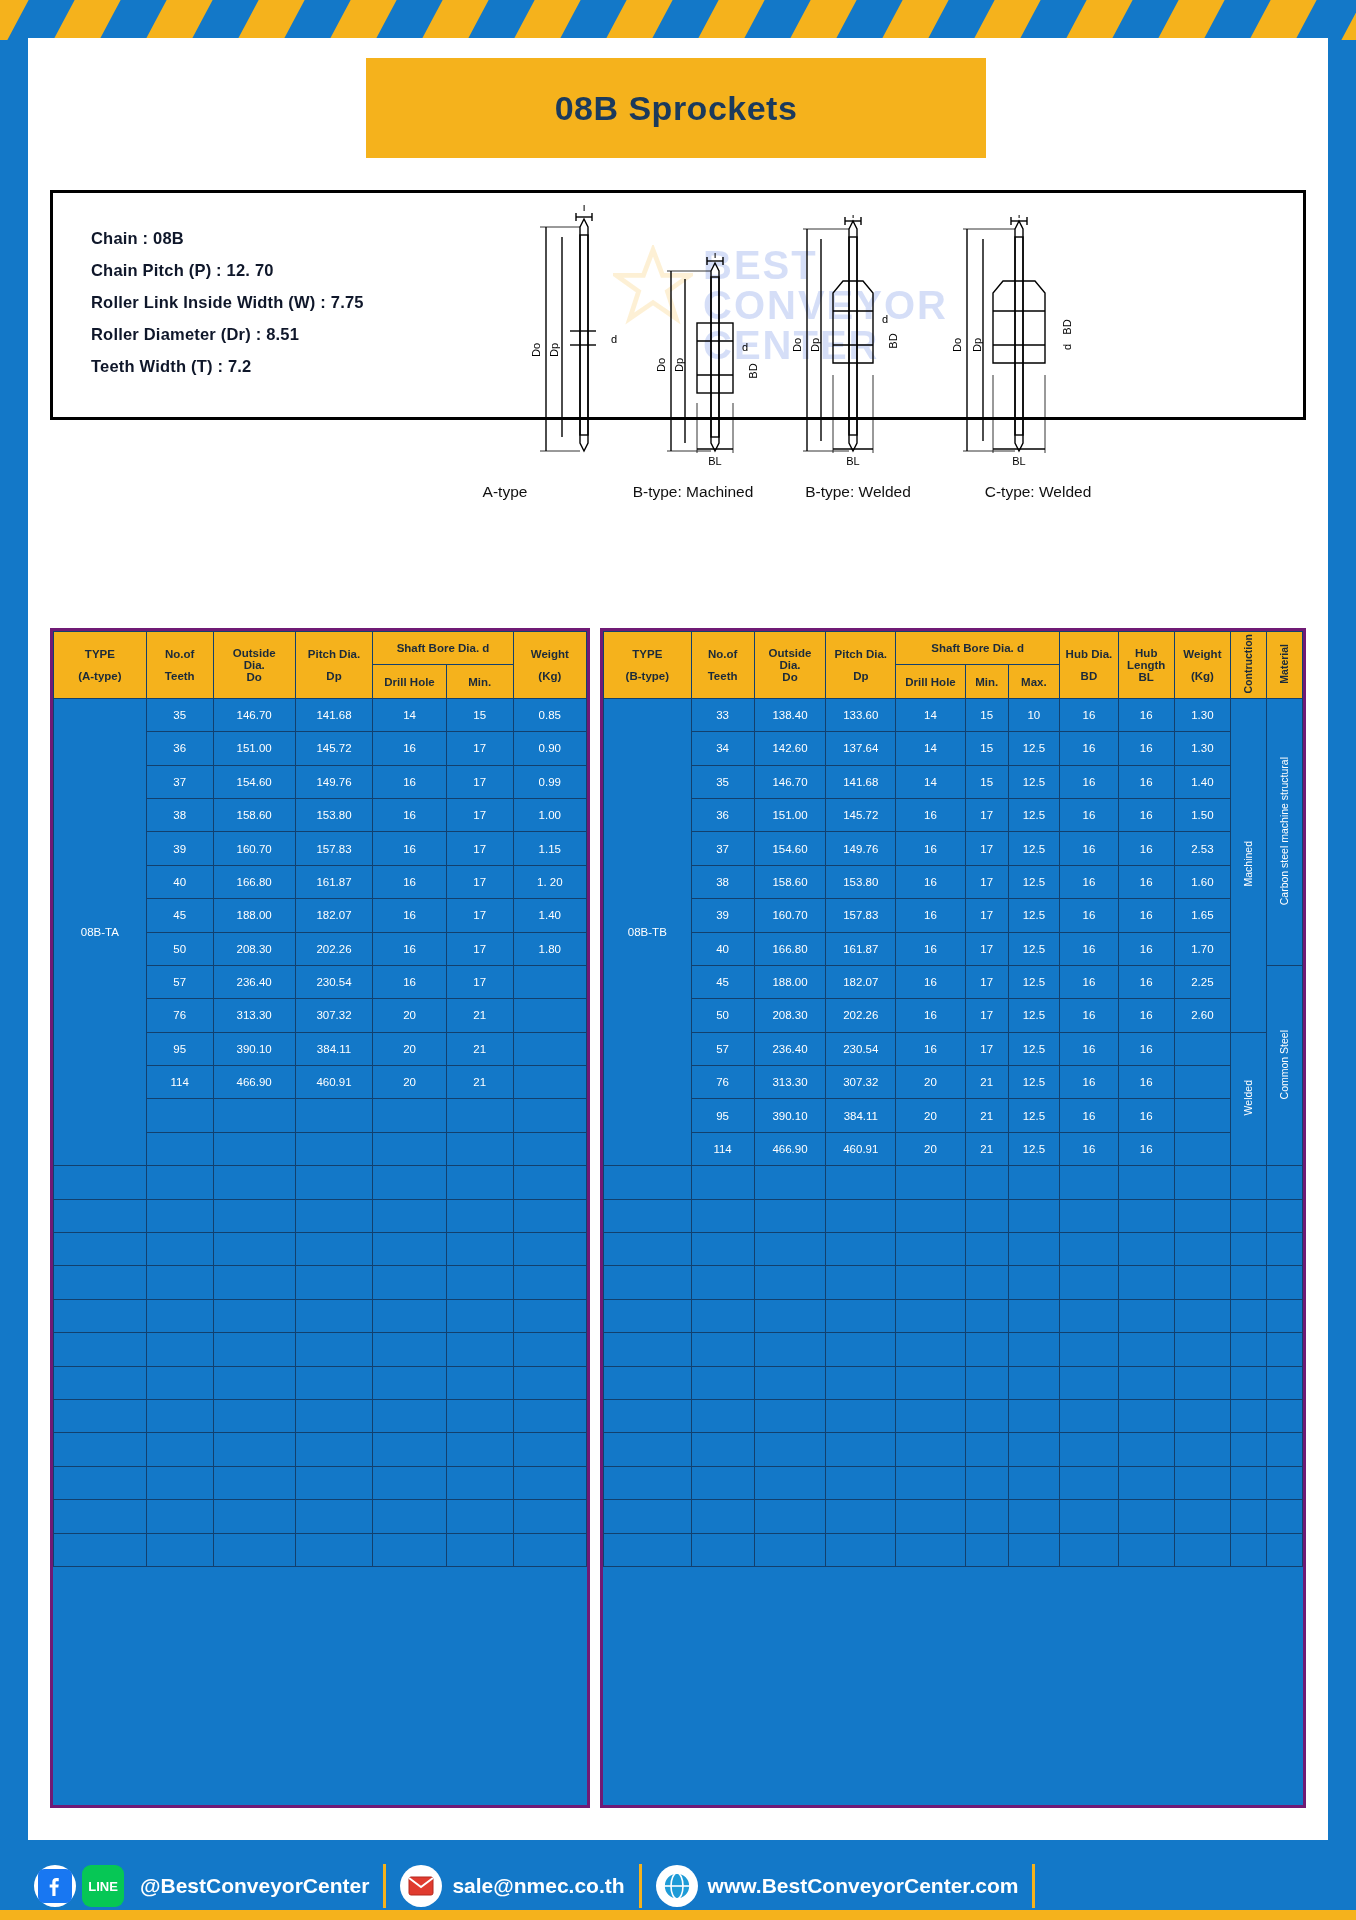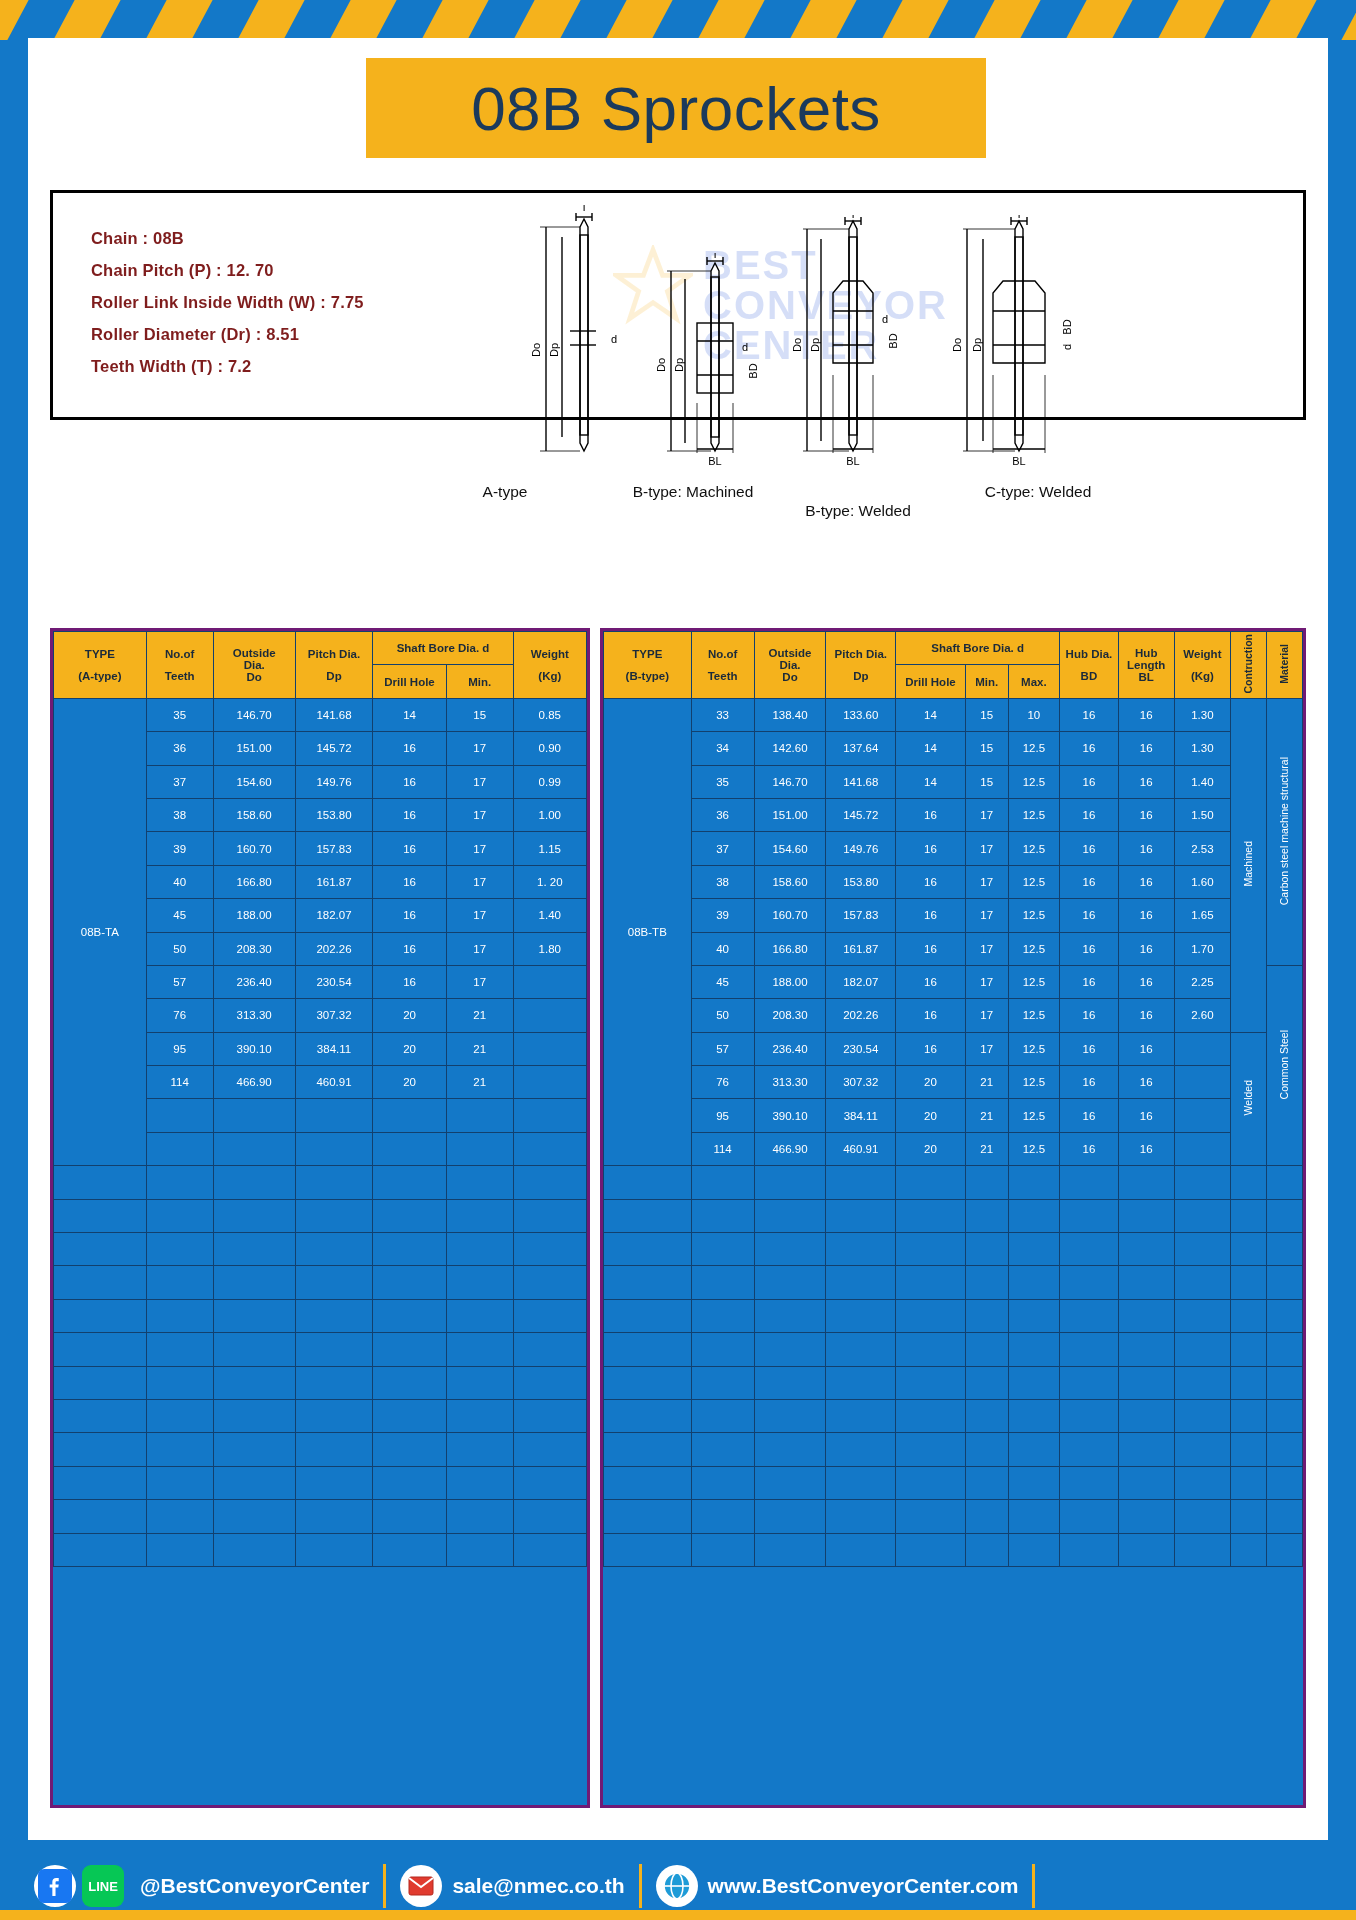--- a/index.html
+++ b/index.html
@@ -21,30 +21,30 @@
     left:28px; top:38px;
     width:1300px; height:1802px;
     background:#ffffff;
   }
   
   .title-band {
     position:absolute; left:338px; top:20px; width:620px; height:100px;
     background:#f5b21c; display:flex; align-items:center; justify-content:center;
   }
   .title-band span {
-    font-size:62px; font-weight:normal; color:#1b3a5c; letter-spacing:0.5px;
+    font-size:34px; font-weight:bold; color:#1b3a5c; letter-spacing:0.5px;
   }
   
   .specbox {
     position:absolute; left:22px; top:152px; width:1256px; height:230px;
     border:3px solid #000; background:#fff;
   }
   .spec-list { position:absolute; left:38px; top:36px; }
   .spec-list div {
-    font-size:16.5px; font-weight:bold; color:#7f1d1d; margin-bottom:13px; letter-spacing:0.2px;
+    font-size:16.5px; font-weight:bold; color:#0f172a; margin-bottom:13px; letter-spacing:0.2px;
   }
   
   .watermark {
     position:absolute; left:560px; top:42px; width:460px; height:150px;
     opacity:0.18; pointer-events:none;
   }
   .wm-text {
     position:absolute; left:90px; top:10px;
     font-size:40px; font-weight:bold; color:#1d4ed8; line-height:40px; letter-spacing:2px;
   }
@@ -218,21 +218,21 @@
         <line x1="80" y1="160" x2="80" y2="238" stroke-width="0.8"></line>
         <line x1="40" y1="234" x2="80" y2="234"></line>
       </g>
       <text x="8" y="130" font-size="11" transform="rotate(-90 8 130)" text-anchor="middle" fill="#000">Do</text>
       <text x="26" y="130" font-size="11" transform="rotate(-90 26 130)" text-anchor="middle" fill="#000">Dp</text>
       <text x="60" y="3" font-size="11" text-anchor="middle" fill="#000">T</text>
       <text x="92" y="108" font-size="11" text-anchor="middle" fill="#000">d</text>
       <text x="104" y="126" font-size="11" transform="rotate(-90 104 126)" text-anchor="middle" fill="#000">BD</text>
       <text x="60" y="250" font-size="11" text-anchor="middle" fill="#000">BL</text>
     </svg>
-    <div class="dlabel" style="left:705px; top:290px;margin-top:19px;">B-type: Welded</div>
+    <div class="dlabel" style="left:705px; top:290px;">B-type: Welded</div>
 
     <svg class="draw" style="left:900px; top:22px;" width="170" height="250" viewBox="0 0 170 250">
       <g stroke="#000" fill="none" stroke-width="1.4">
         <path d="M62 14 L66 6 L70 14 L70 228 L66 236 L62 228 Z"></path>
         <rect x="62" y="22" width="8" height="198"></rect>
 
         <path d="M40 78 L40 148 L92 148 L92 78 L82 66 L50 66 Z"></path>
         <line x1="40" y1="96" x2="92" y2="96"></line>
         <line x1="40" y1="130" x2="92" y2="130"></line>
 

